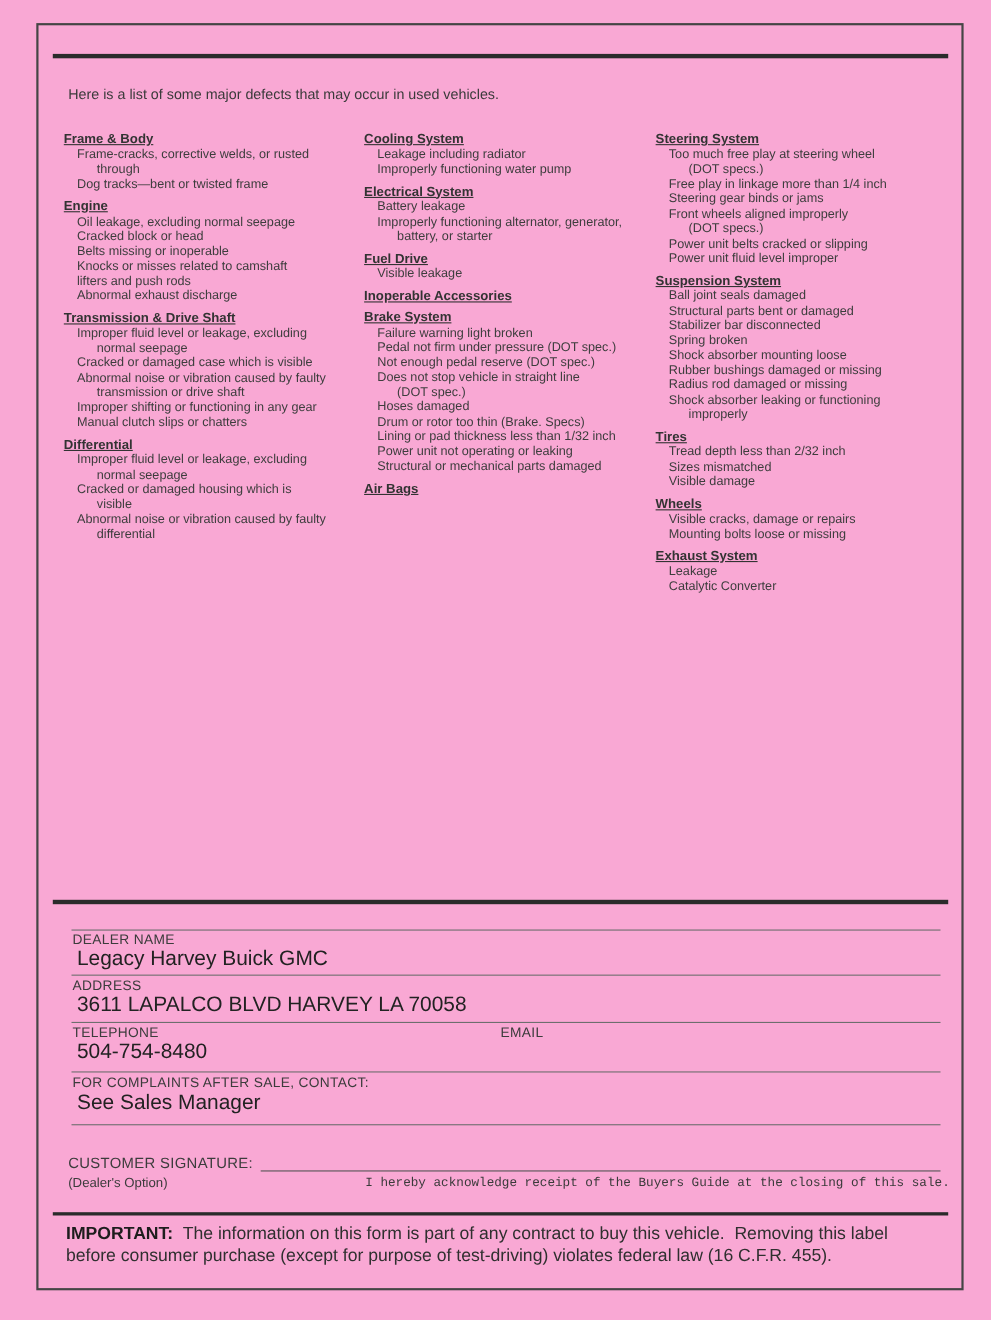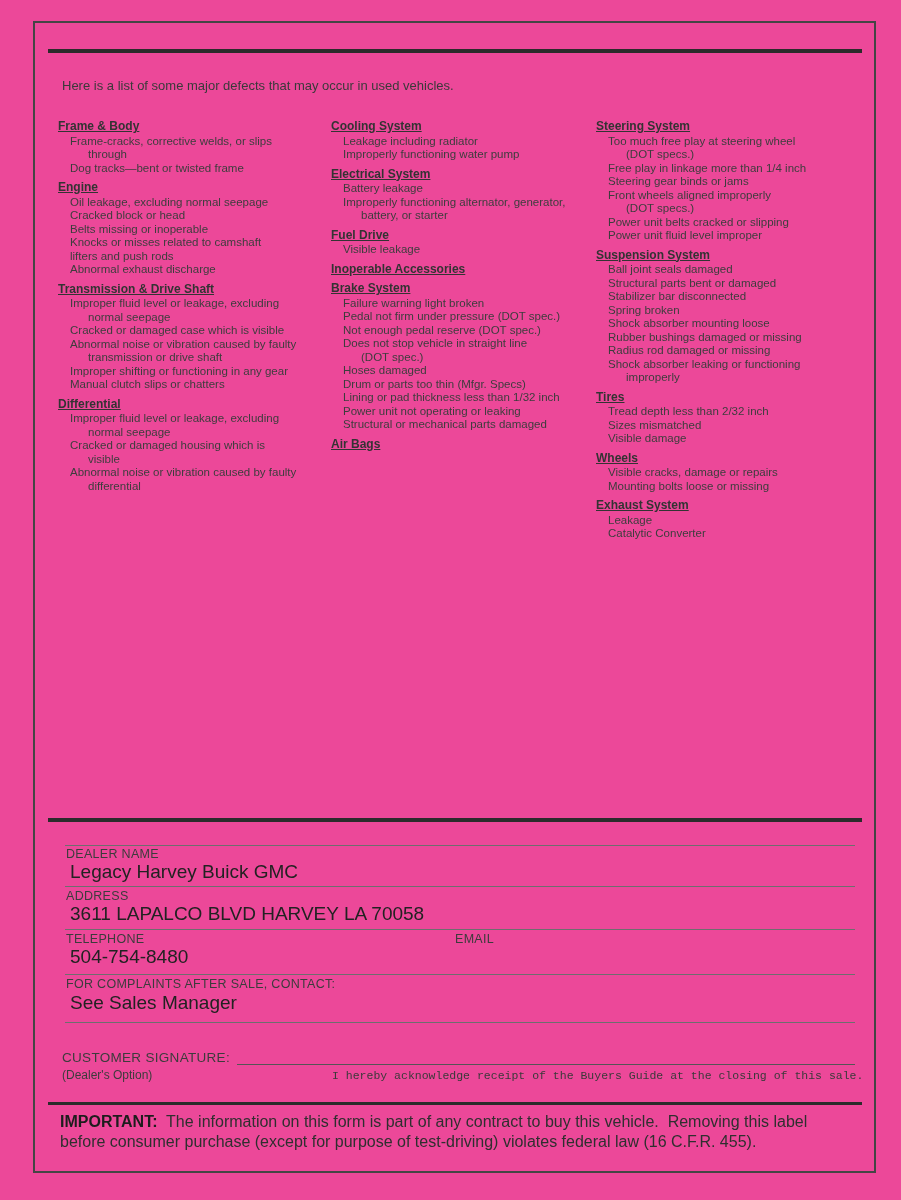--- a/index.html
+++ b/index.html
@@ -1,20 +1,20 @@
 <!DOCTYPE html>
 <html><head>
 <meta charset="utf-8">
 <style>
   html, body { margin: 0; padding: 0; background: #ffffff; }
   .page {
     position: relative;
     width: 901px;
     height: 1200px;
-    background: #ec4899;
+    background: #f9a8d4;
     font-family: "Liberation Sans", sans-serif;
     color: #3d3d3d;
     overflow: hidden;
   }
   .sheet-border {
     position: absolute;
     left: 33px; top: 21px;
     width: 839px; height: 1148px;
     border: 2px solid #454545;
   }
@@ -126,21 +126,21 @@
 <div class="page">
 
   <div class="sheet-border"></div>
   <div class="thick-rule rule-top"></div>
 
   <div class="intro">Here is a list of some major defects that may occur in used vehicles.</div>
 
   <div class="defect-col col-1">
       <div class="sec-title">Frame &amp; Body</div>
       <ul>
-        <li>Frame-cracks, corrective welds, or slips
+        <li>Frame-cracks, corrective welds, or rusted
 through</li>
         <li>Dog tracks—bent or twisted frame</li>
       </ul>
       <div class="sec-title">Engine</div>
       <ul>
         <li>Oil leakage, excluding normal seepage</li>
         <li>Cracked block or head</li>
         <li>Belts missing or inoperable</li>
         <li>Knocks or misses related to camshaft</li>
         <li>lifters and push rods</li>
@@ -184,21 +184,21 @@
       </ul>
       <div class="sec-title">Inoperable Accessories</div>
       <div class="sec-title">Brake System</div>
       <ul>
         <li>Failure warning light broken</li>
         <li>Pedal not firm under pressure (DOT spec.)</li>
         <li>Not enough pedal reserve (DOT spec.)</li>
         <li>Does not stop vehicle in straight line
 (DOT spec.)</li>
         <li>Hoses damaged</li>
-        <li>Drum or parts too thin (Mfgr. Specs)</li>
+        <li>Drum or rotor too thin (Brake. Specs)</li>
         <li>Lining or pad thickness less than 1/32 inch</li>
         <li>Power unit not operating or leaking</li>
         <li>Structural or mechanical parts damaged</li>
       </ul>
       <div class="sec-title">Air Bags</div>
     </div>
   <div class="defect-col col-3">
       <div class="sec-title">Steering System</div>
       <ul>
         <li>Too much free play at steering wheel

